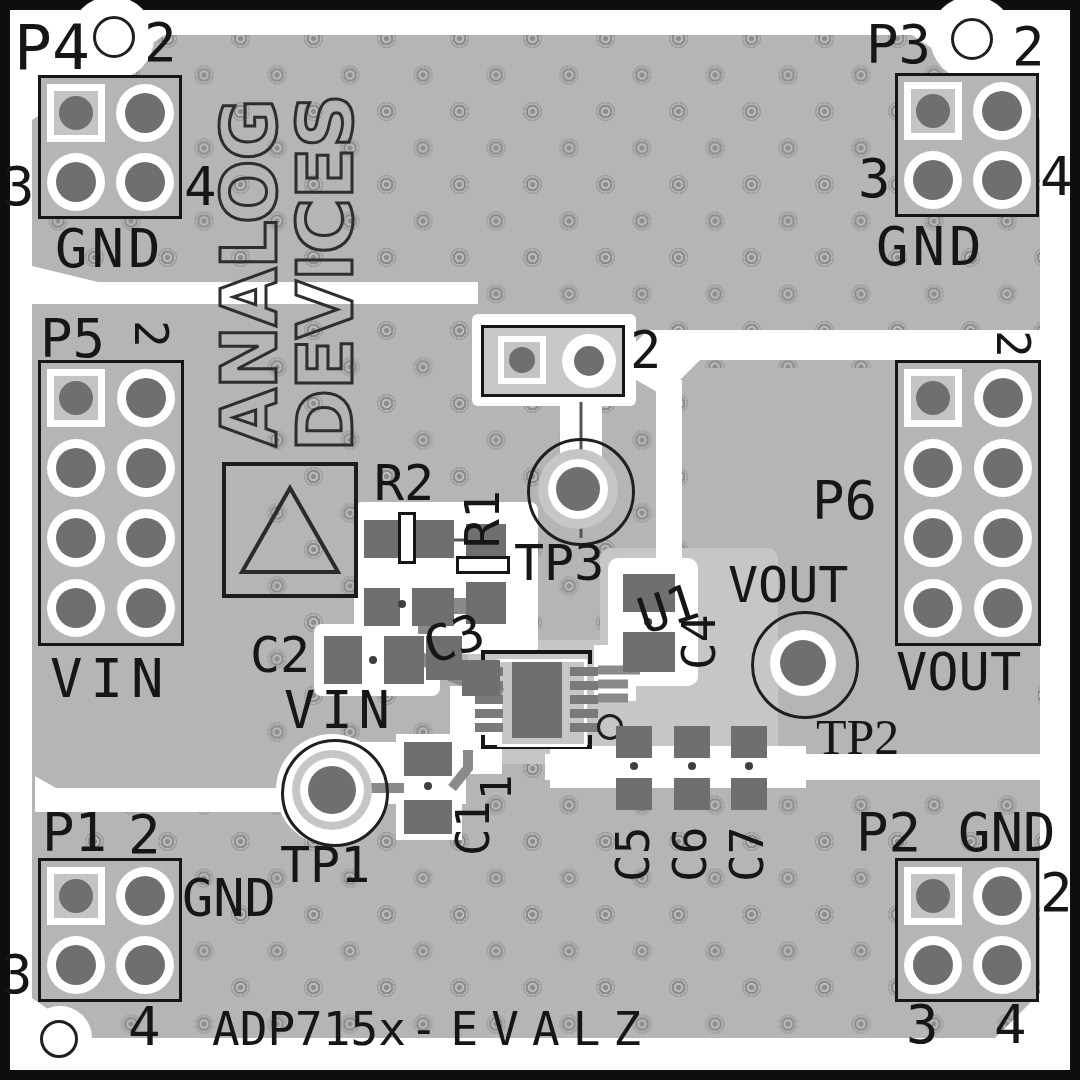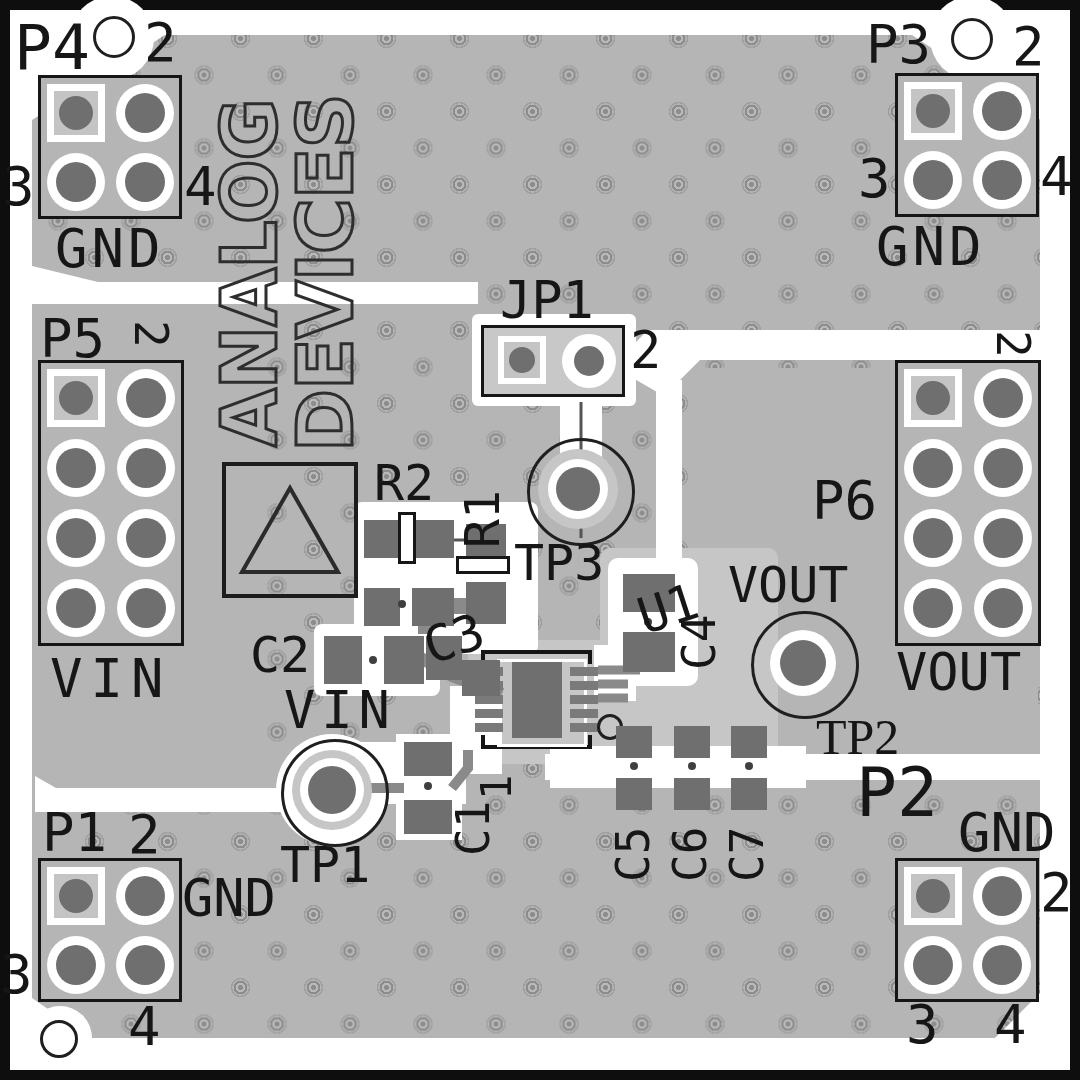--- a/index.html
+++ b/index.html
@@ -320,27 +320,26 @@
   <div class="lbl" style="left:812px;top:474px;font-size:54px;">P6</div>
   <div class="lbl rcw" style="left:1036px;top:330px;font-size:46px;">2</div>
   <div class="lbl" style="left:896px;top:646px;font-size:52px;">VOUT</div>
 
   <div class="lbl" style="left:42px;top:806px;font-size:54px;">P1</div>
   <div class="lbl" style="left:128px;top:808px;font-size:54px;">2</div>
   <div class="lbl" style="left:182px;top:872px;font-size:52px;">GND</div>
   <div class="lbl" style="left:0px;top:948px;font-size:54px;">3</div>
   <div class="lbl" style="left:128px;top:1000px;font-size:54px;">4</div>
 
-  <div class="lbl" style="left:856px;top:759px;font-size:68px;">P2</div>
+  <div class="lbl" style="left:856px;top:806px;font-size:54px;">P2</div>
   <div class="lbl" style="left:958px;top:806px;font-size:54px;">GND</div>
   <div class="lbl" style="left:1040px;top:866px;font-size:54px;">2</div>
   <div class="lbl" style="left:906px;top:998px;font-size:54px;">3</div>
   <div class="lbl" style="left:994px;top:998px;font-size:54px;">4</div>
 
-  <div class="lbl" style="left:500px;top:274px;font-size:52px;">JP1</div>
   <div class="lbl" style="left:630px;top:324px;font-size:52px;">2</div>
 
   <div class="lbl" style="left:514px;top:538px;font-size:50px;">TP3</div>
   <div class="lbl" style="left:284px;top:684px;font-size:52px;letter-spacing:6px;">VIN</div>
   <div class="lbl" style="left:280px;top:840px;font-size:50px;">TP1</div>
   <div class="lbl" style="left:728px;top:560px;font-size:50px;">VOUT</div>
   <div class="lbl" style="left:816px;top:712px;font-size:50px;font-family:Liberation Serif, serif;">TP2</div>
 
   <div class="lbl" style="left:374px;top:458px;font-size:50px;">R2</div>
   <div class="lbl rcc" style="left:458px;top:548px;font-size:48px;">R1</div>
@@ -348,14 +347,16 @@
   <div class="lbl tilt" style="left:424px;top:614px;font-size:50px;">C3</div>
   <div class="lbl tilt" style="left:638px;top:584px;font-size:50px;">U1</div>
   <div class="lbl rcc" style="left:676px;top:670px;font-size:46px;">C4</div>
   <div class="lbl rcc" style="left:450px;top:856px;font-size:46px;">C1</div>
   <div class="lbl rcc" style="left:610px;top:882px;font-size:46px;">C5</div>
   <div class="lbl rcc" style="left:667px;top:882px;font-size:46px;">C6</div>
   <div class="lbl rcc" style="left:724px;top:882px;font-size:46px;">C7</div>
   <div class="lbl rcc" style="left:476px;top:800px;font-size:42px;">1</div>
 
   <div id="titlebar">
+    <span>ADP715x</span>
+      <span class="suffix">-EVALZ</span>
   </div>
 </div>
 
 </body></html>

